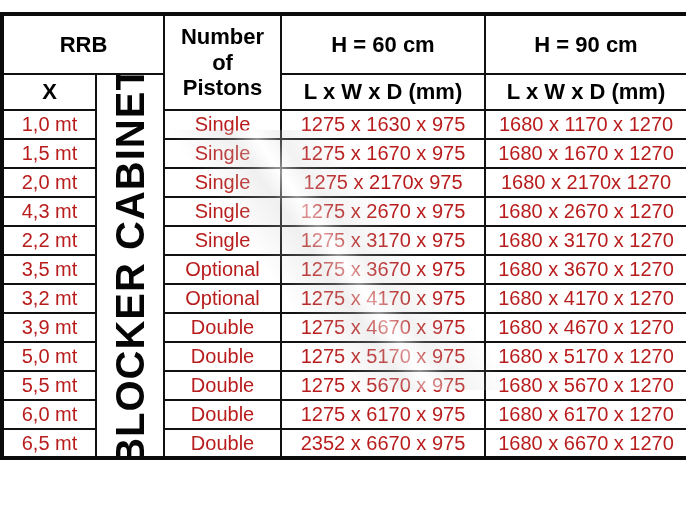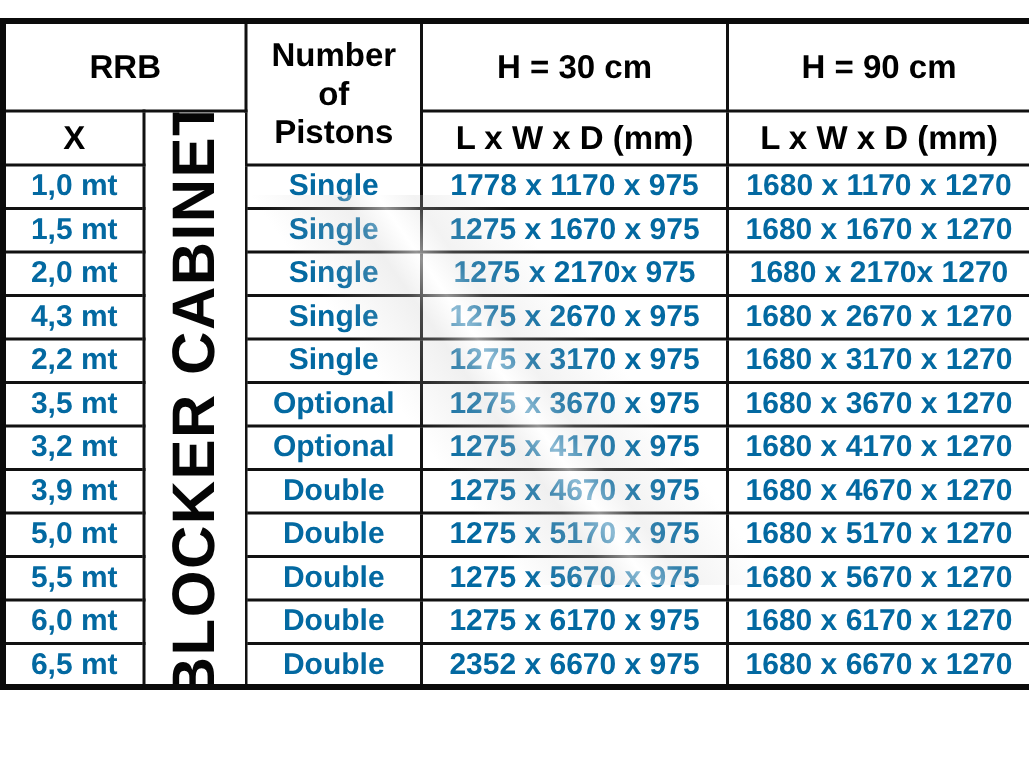--- a/index.html
+++ b/index.html
@@ -37,22 +37,22 @@
   tr.hrow2 th { height: 36px; font-size: 22px; font-weight: bold; }
   th.pistons-head {
     font-size: 22px;
     font-weight: bold;
     white-space: pre-line;
     line-height: 1.18;
   }
   tbody td.data {
     height: 29px;
     font-size: 20px;
-    font-weight: 700;
-    color: #0369a1;
+    font-weight: 400;
+    color: #b91c1c;
   }
   td.pistons-cell { font-size: 19px; }
   td.vert-cell { position: relative; background: #ffffff; }
   .vert-label {
     position: absolute;
     top: 50%;
     left: 50%;
     transform: translate(-50%, -50%) rotate(-90deg);
     transform-origin: center center;
     white-space: nowrap;
@@ -88,36 +88,36 @@
       <col style="width:117px">
       <col style="width:204px">
       <col style="width:203px">
     </colgroup>
     <tbody>
       <tr class="hrow1">
         <th colspan="2">RRB</th>
         <th rowspan="2" class="pistons-head">Number
 of
 Pistons</th>
-        <th>H = 30 cm</th>
+        <th>H = 60 cm</th>
         <th>H = 90 cm</th>
       </tr>
       <tr class="hrow2">
         <th>X</th>
         <td rowspan="13" class="vert-cell">
           <span class="vert-label">BLOCKER CABINET</span>
         </td>
         <th>L x W x D (mm)</th>
         <th>L x W x D (mm)</th>
       </tr>
 
       <tr>
         <td class="data">1,0 mt</td>
         <td class="data pistons-cell">Single</td>
-        <td class="data">1778 x 1170 x 975</td>
+        <td class="data">1275 x 1630 x 975</td>
         <td class="data">1680 x 1170 x 1270</td>
       </tr>
       <tr>
         <td class="data">1,5 mt</td>
         <td class="data pistons-cell">Single</td>
         <td class="data">1275 x 1670 x 975</td>
         <td class="data">1680 x 1670 x 1270</td>
       </tr>
       <tr>
         <td class="data">2,0 mt</td>

